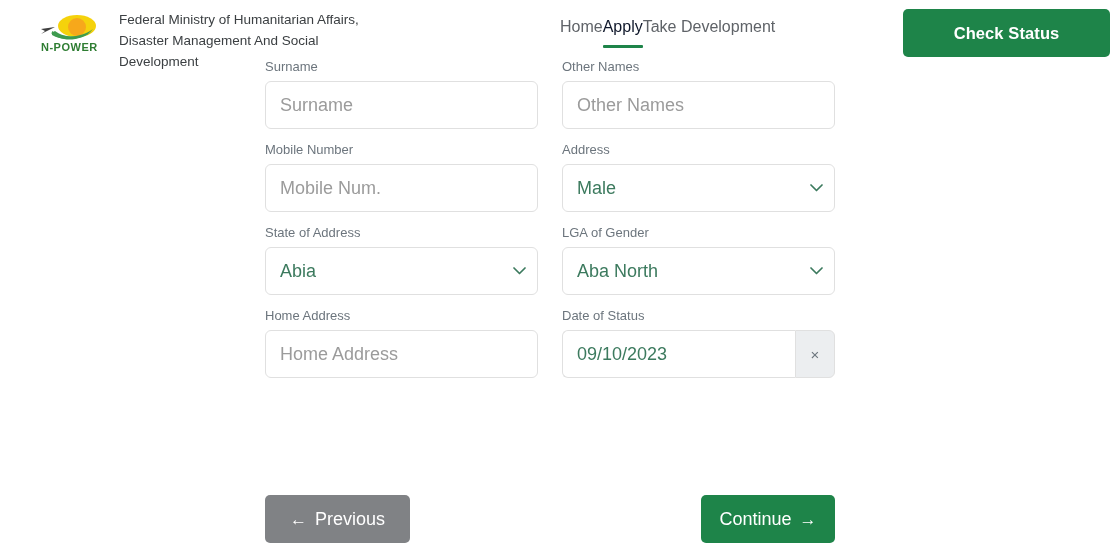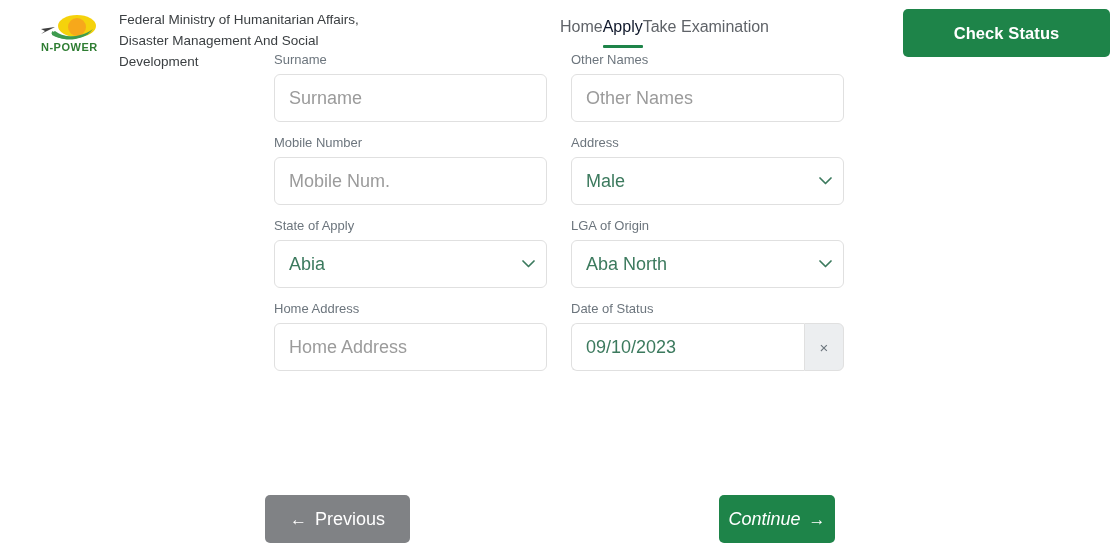--- a/index.html
+++ b/index.html
@@ -78,23 +78,22 @@
     font-size: 16.5px;
     font-weight: bold;
     font-family: "Liberation Sans", sans-serif;
     cursor: pointer;
     letter-spacing: 0.1px;
   }
 
   
   .form {
     position: absolute;
-    left: 265px; top: 51px;
+    left: 265px; top: 58px;
     width: 600px;
-    margin-left: 9px;
   }
   .row {
     display: flex;
     gap: 24px;
     margin-bottom: 12px;
   }
   .field { width: 273px; position: relative; }
   .field.right { width: 273px; }
 
   .label {
@@ -184,21 +183,21 @@
     font-family: "Liberation Sans", sans-serif;
     color: #ffffff;
     cursor: pointer;
     display: inline-flex;
     align-items: center;
     justify-content: center;
     gap: 8px;
     padding: 0 18px;
   }
   .btn-prev { background: #808285; width: 145px; }
-  .btn-next { background: #1e8449; width: 116px; font-style: italic; }
+  .btn-next { background: #1e8449; width: 134px; }
   .arrow { font-size: 17px; line-height: 1; }
 </style>
 </head>
 <body>
 
 <div class="page">
 
   <div class="header">
 
     <div class="brand">
@@ -223,21 +222,21 @@
       <div class="ministry-title">
         <div>Federal Ministry of Humanitarian Affairs,</div>
         <div>Disaster Management And Social</div>
         <div>Development</div>
       </div>
     </div>
 
     <nav class="nav">
       <span class="nav-item">Home</span>
       <span class="nav-item active">Apply</span>
-      <span class="nav-item">Take Examination</span>
+      <span class="nav-item">Take Development</span>
     </nav>
 
     <button class="check-status-btn">Check Status</button>
   </div>
 
   <div class="form">
 
     <div class="row">
       <div class="field">
         <label class="label">Surname</label>
@@ -264,34 +263,34 @@
             <svg width="13" height="9" viewBox="0 0 13 9" xmlns="http://www.w3.org/2000/svg">
               <path d="M1 1.5 L6.5 7 L12 1.5" stroke="#3c7a5e" stroke-width="1.7" fill="none" stroke-linecap="round" stroke-linejoin="round"></path>
             </svg>
           </span>
         </div>
       </div>
     </div>
 
     <div class="row">
       <div class="field">
-        <label class="label">State of Apply</label>
+        <label class="label">State of Address</label>
         <div class="select-wrap">
           <select class="control">
             <option>Abia</option>
           </select>
           <span class="chev">
             <svg width="13" height="9" viewBox="0 0 13 9" xmlns="http://www.w3.org/2000/svg">
               <path d="M1 1.5 L6.5 7 L12 1.5" stroke="#3c7a5e" stroke-width="1.7" fill="none" stroke-linecap="round" stroke-linejoin="round"></path>
             </svg>
           </span>
         </div>
       </div>
       <div class="field right">
-        <label class="label">LGA of Origin</label>
+        <label class="label">LGA of Gender</label>
         <div class="select-wrap">
           <select class="control">
             <option>Aba North</option>
           </select>
           <span class="chev">
             <svg width="13" height="9" viewBox="0 0 13 9" xmlns="http://www.w3.org/2000/svg">
               <path d="M1 1.5 L6.5 7 L12 1.5" stroke="#3c7a5e" stroke-width="1.7" fill="none" stroke-linecap="round" stroke-linejoin="round"></path>
             </svg>
           </span>
         </div>

